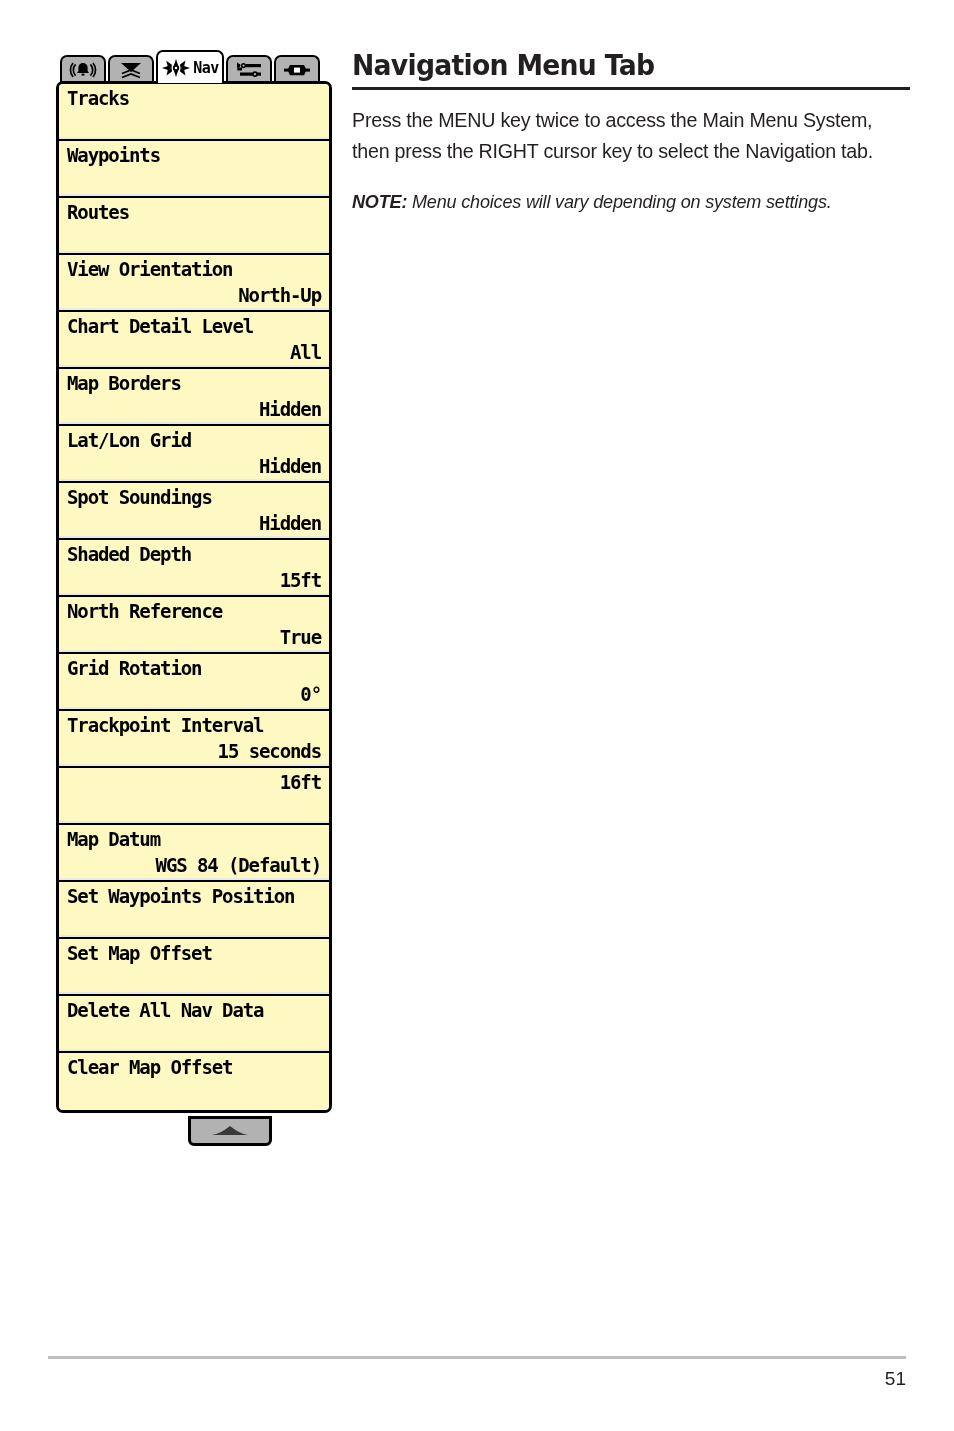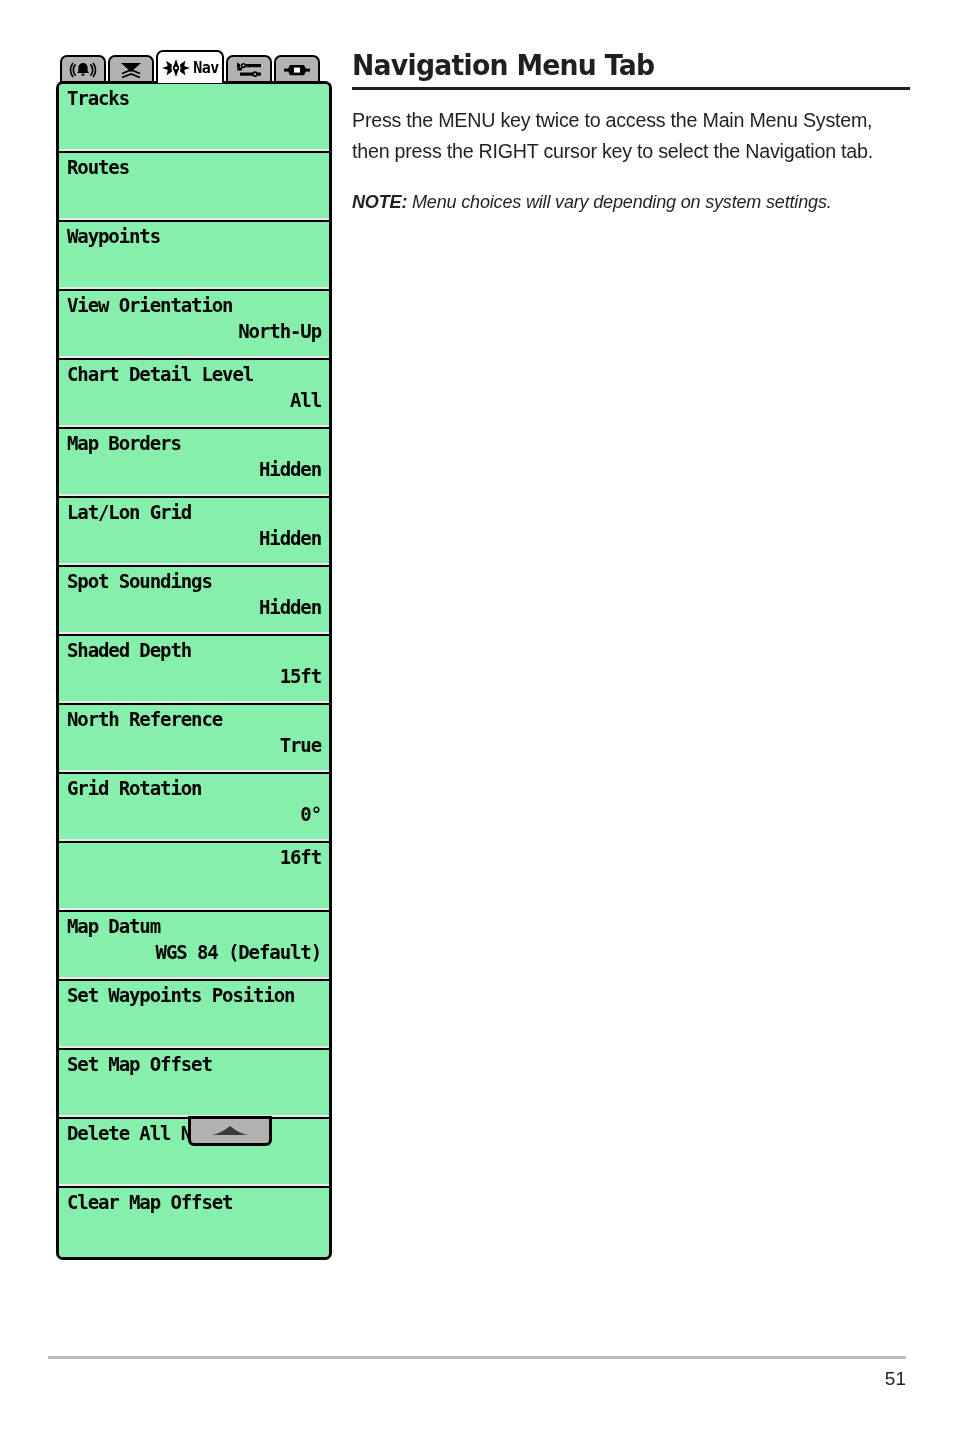--- a/index.html
+++ b/index.html
@@ -67,24 +67,24 @@
     position: relative;
     margin-top: -2px;
     border: 3px solid #000000;
     border-radius: 7px;
     background: #b2b2b2;
     overflow: hidden;
     z-index: 2;
   }
   .menu-row {
     position: relative;
-    height: 69px;
+    height: 57px;
     box-sizing: border-box;
     padding: 1px 8px 0 8px;
-    background: #86efac;
+    background: #fef9c3;
     border-bottom: 2px solid #000000;
     box-shadow: inset 0 -4px 0 -2px #e9e9e9;
   }
   .menu-row:last-child {
     border-bottom: none;
     box-shadow: none;
   }
   .menu-label,
   .menu-value {
     font-family: "DejaVu Sans Mono", monospace;
@@ -247,24 +247,24 @@
           </svg>
         </span>
       </div>
     </div>
 
   <div id="menu-panel">
       <div class="menu-row">
         <div class="menu-label">Tracks</div>
       </div>
       <div class="menu-row">
+        <div class="menu-label">Waypoints</div>
+      </div>
+      <div class="menu-row">
         <div class="menu-label">Routes</div>
-      </div>
-      <div class="menu-row">
-        <div class="menu-label">Waypoints</div>
       </div>
       <div class="menu-row">
         <div class="menu-label">View Orientation</div>
         <div class="menu-value">North-Up</div>
       </div>
       <div class="menu-row">
         <div class="menu-label">Chart Detail Level</div>
         <div class="menu-value">All</div>
       </div>
       <div class="menu-row">
@@ -283,20 +283,24 @@
         <div class="menu-label">Shaded Depth</div>
         <div class="menu-value">15ft</div>
       </div>
       <div class="menu-row">
         <div class="menu-label">North Reference</div>
         <div class="menu-value">True</div>
       </div>
       <div class="menu-row">
         <div class="menu-label">Grid Rotation</div>
         <div class="menu-value">0°</div>
+      </div>
+      <div class="menu-row">
+        <div class="menu-label">Trackpoint Interval</div>
+        <div class="menu-value">15 seconds</div>
       </div>
       <div class="menu-row">
         <div class="menu-value">16ft</div>
       </div>
       <div class="menu-row">
         <div class="menu-label">Map Datum</div>
         <div class="menu-value">WGS 84 (Default)</div>
       </div>
       <div class="menu-row">
         <div class="menu-label">Set Waypoints Position</div>

